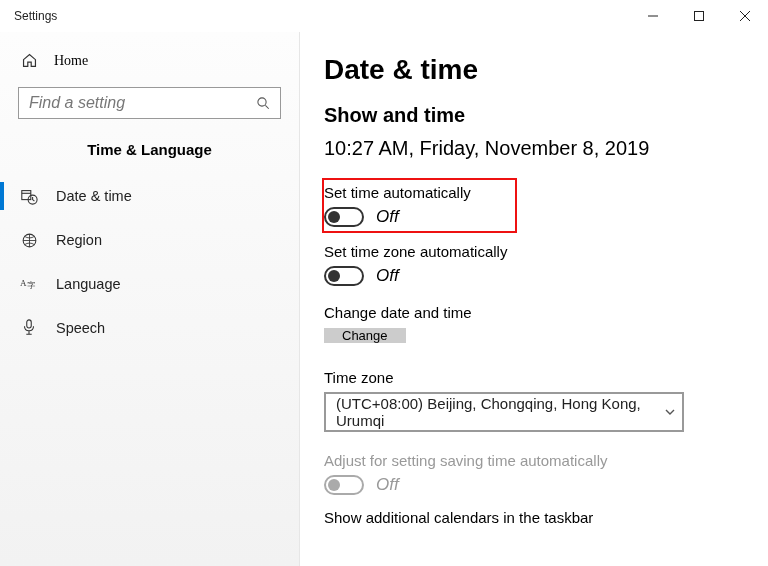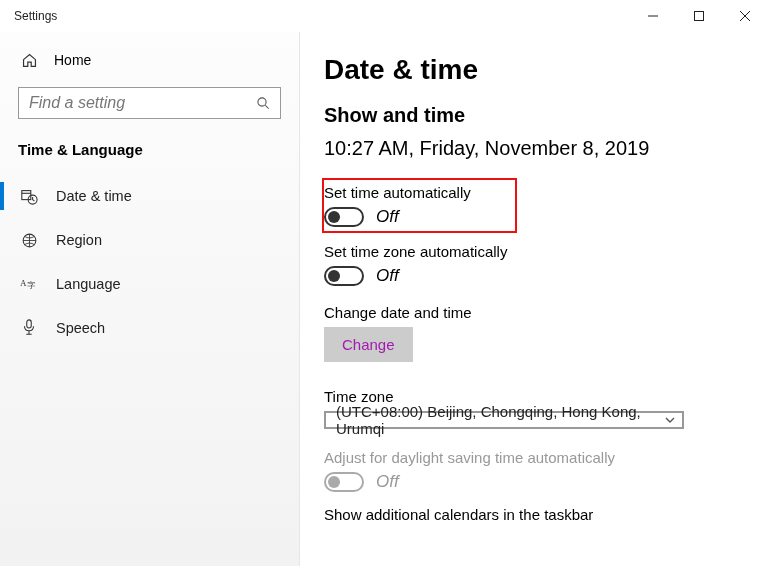--- a/index.html
+++ b/index.html
@@ -37,23 +37,25 @@
   }
   .sidebar {
     width: 300px;
     padding: 14px 0 0 0;
     background: #f7f7f7;
     background: linear-gradient(180deg, #fdfdfd 0%, #f2f2f2 100%);
     border-right: 1px solid #e6e6e6;
   }
   .home-row {
     display: flex;
+    align-items: center;
     gap: 16px;
     padding: 6px 20px 12px 20px;
     font-size: 14px;
+    font-family: Liberation Serif, serif;
   }
   .search-wrap {
     padding: 6px 18px 14px 18px;
   }
   .search-box {
     position: relative;
     border: 1px solid #999;
     background: #fff;
     height: 32px;
     display: flex;
@@ -74,20 +76,21 @@
     width: 34px;
     display: flex;
     align-items: center;
     justify-content: center;
     color: #555;
   }
   .category-title {
     font-weight: 600;
     font-size: 15px;
     padding: 8px 18px 16px 18px;
+    text-align: center;
   }
   .nav-item {
     display: flex;
     align-items: center;
     gap: 18px;
     height: 44px;
     padding: 0 20px 0 20px;
     font-size: 14.5px;
     color: #222;
     position: relative;
@@ -165,28 +168,28 @@
     padding: 4px 8px 2px 0;
     margin-left: -2px;
     margin-bottom: 10px;
     width: 195px;
   }
   .highlight-box .field-label { margin-top: 0; }
   .highlight-box .toggle-row { margin-bottom: 2px; }
   .btn {
     background: #ccc;
     border: none;
-    padding: 9px 18px;
-    font-size: 15px;
-    color: #a21caf;
+    padding: 0 18px;
+    font-size: 13px;
+    color: #000000;
     margin-bottom: 24px;
   }
   .select-box {
     width: 360px;
-    height: 18px;
+    height: 40px;
     border: 2px solid #999;
     display: flex;
     align-items: center;
     padding: 0 6px 0 10px;
     font-size: 15px;
     color: #222;
     margin-bottom: 20px;
     justify-content: space-between;
   }
   .chev { color: #555; }
@@ -308,21 +311,21 @@
     <div class="field-label">Time zone</div>
     <div class="select-box">
       <span>(UTC+08:00) Beijing, Chongqing, Hong Kong, Urumqi</span>
       <span class="chev">
         <svg width="12" height="12" viewBox="0 0 12 12">
             <path d="M2 4 L6 8 L10 4" fill="none" stroke="#555" stroke-width="1.4"></path>
           </svg>
       </span>
     </div>
 
-    <div class="field-label disabled">Adjust for daylight saving time automatically</div>
+    <div class="field-label disabled">Adjust for setting saving time automatically</div>
     <div class="toggle-row tight">
       <div class="toggle disabled"></div>
       <span class="toggle-state disabled">Off</span>
     </div>
 
     <div class="field-label">Show additional calendars in the taskbar</div>
   </div>
 </div>
 
 </body></html>

